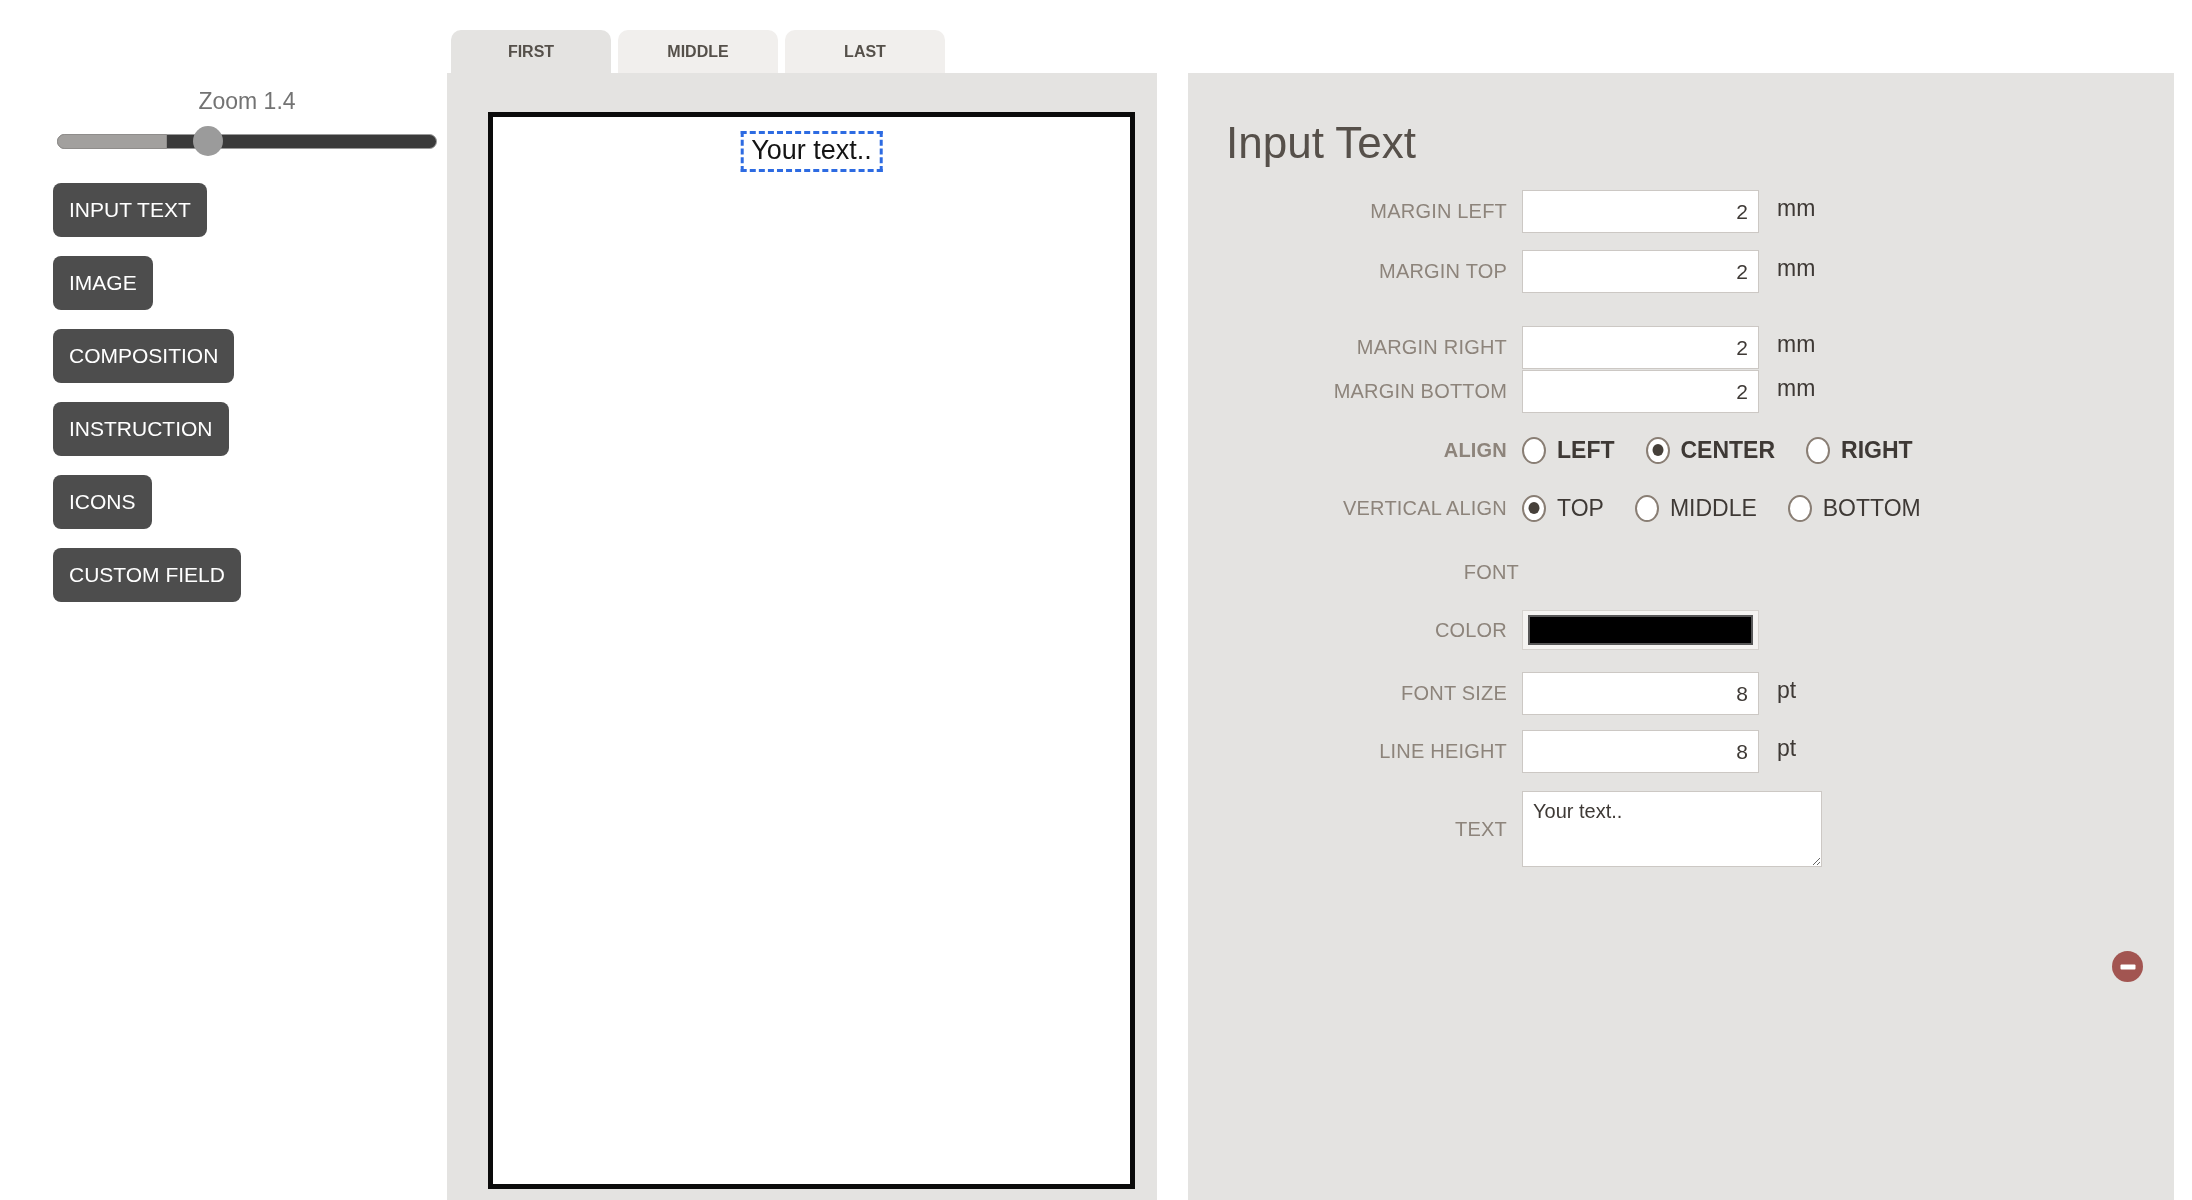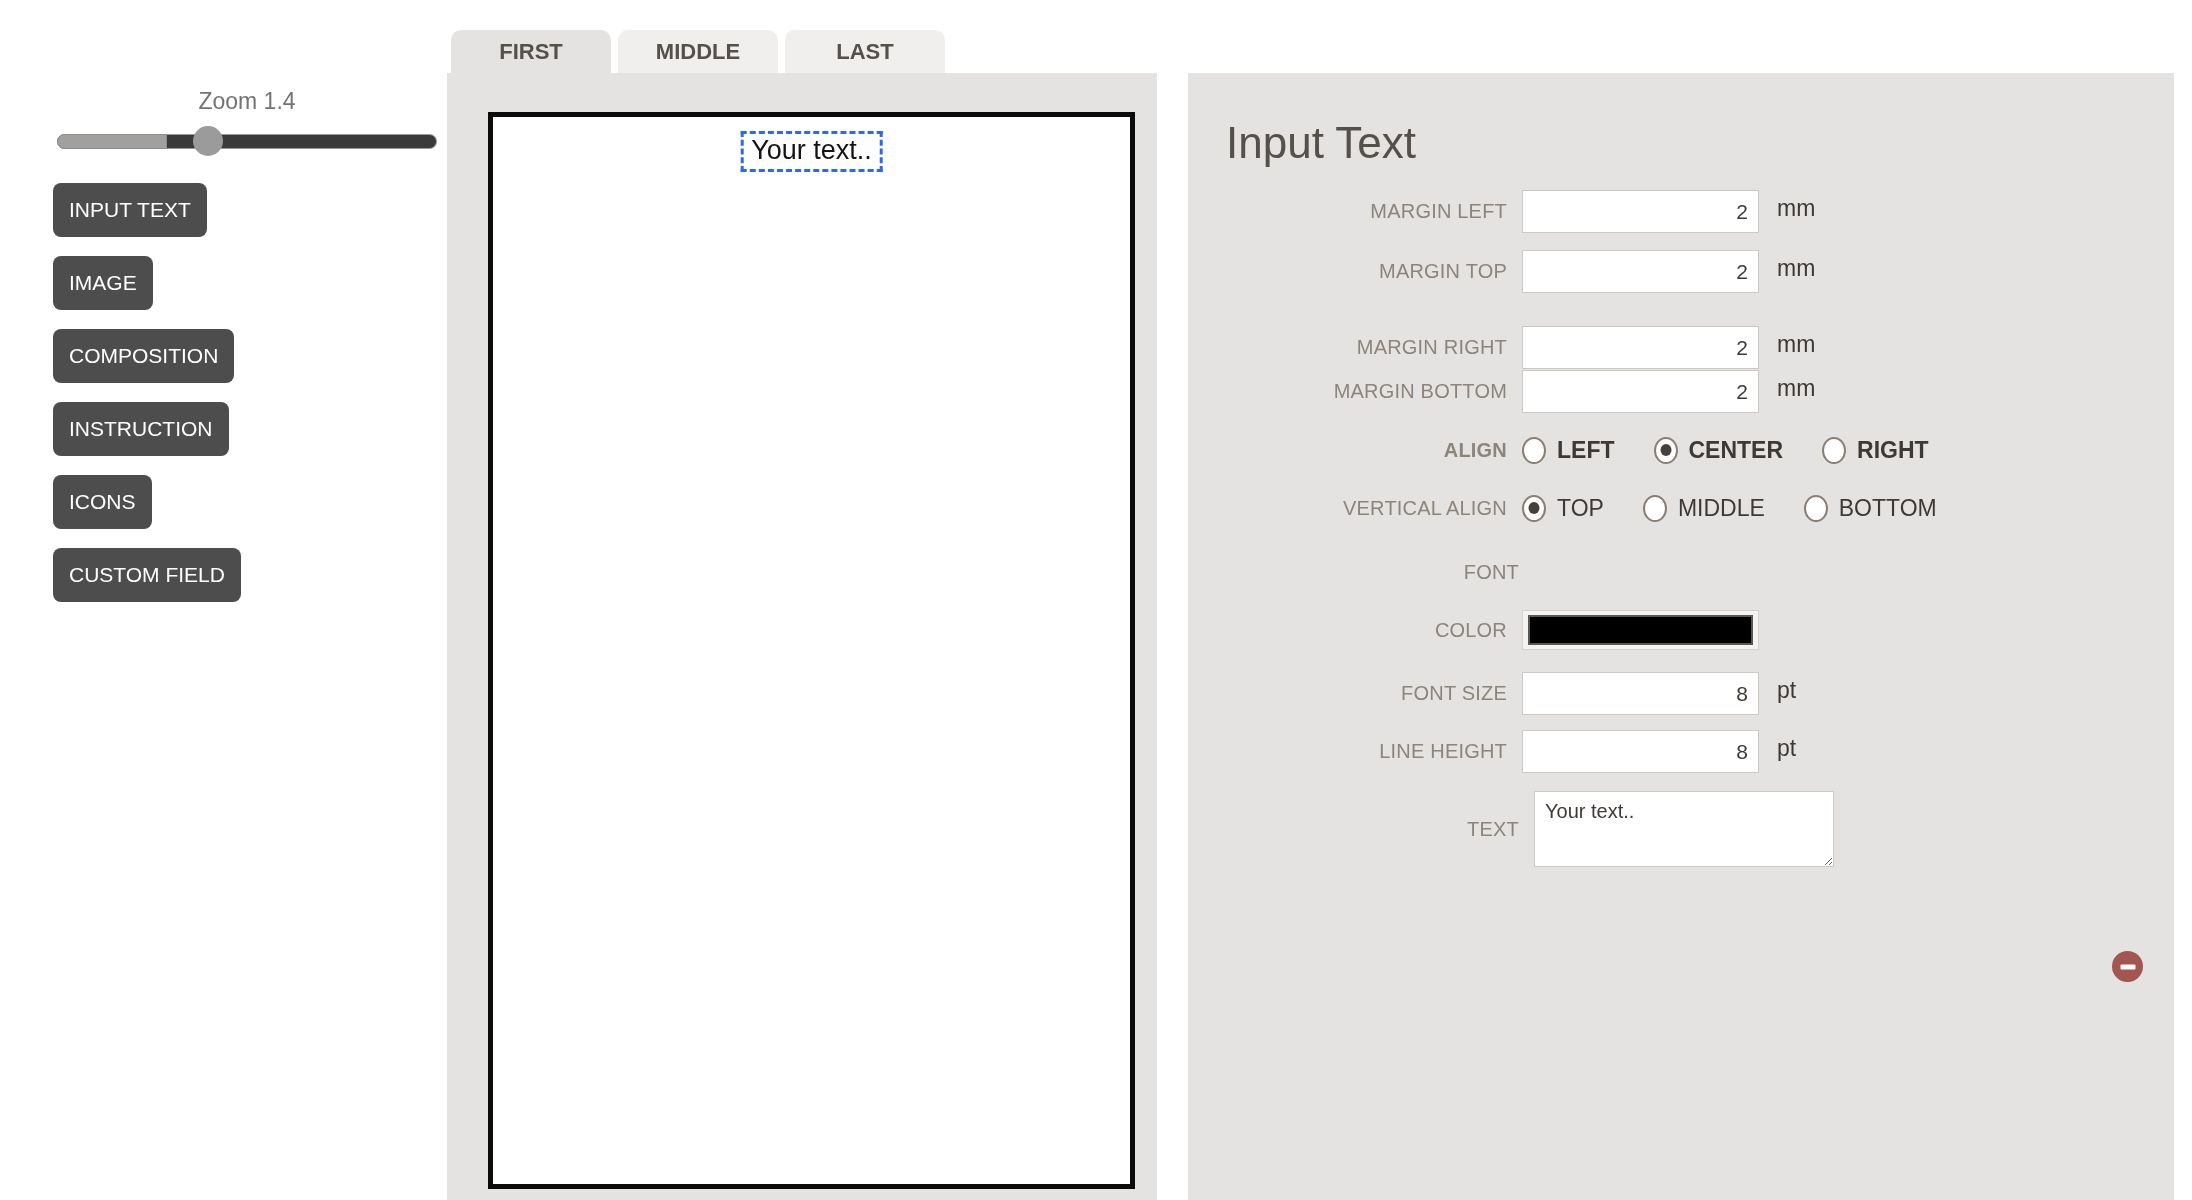--- a/index.html
+++ b/index.html
@@ -20,21 +20,21 @@
 
   .side-buttons { position: absolute; left: 53px; top: 183px; display: flex;
     flex-direction: column; align-items: flex-start; gap: 19px; }
   .side-btn { background: #4d4d4d; color: #ffffff; border: none; border-radius: 8px;
     height: 54px; line-height: 54px; padding: 0 16px; font-size: 21px;
     font-family: "Liberation Sans", sans-serif; cursor: pointer; white-space: nowrap; }
 
   
   .tabbar { position: absolute; left: 451px; top: 30px; display: flex; gap: 7px; }
   .tab { width: 160px; height: 43px; line-height: 43px; text-align: center;
-    background: #f1efed; border-radius: 10px 10px 0 0; font-size: 22px; font-weight: bold;
+    background: #f1efed; border-radius: 10px 10px 0 0; font-size: 16px; font-weight: bold;
     color: #55504a; cursor: pointer; }
   .tab.active { background: #e4e3e1; }
 
   .mid-panel { position: absolute; left: 447px; top: 73px; width: 710px; height: 1127px;
     background: #e4e3e1; }
   .doc-canvas { position: absolute; left: 41px; top: 39px; width: 647px; height: 1077px;
     background: #ffffff; border: 5px solid #0b0b0b; }
   .canvas-text { position: absolute; top: 14px; left: 50%; transform: translateX(-50%);
     border: 3px dashed #2d6be2; padding: 1px 8px 3px 8px; font-size: 27px; color: #141414;
     white-space: nowrap; cursor: move; }
@@ -48,21 +48,21 @@
   .row { position: absolute; left: 0; display: flex; align-items: center; }
   .row .f-label { width: 334px; text-align: right; padding-right: 15px; font-size: 20px;
     color: #8d847b; letter-spacing: 0.2px; }
   .row .control-wrap { display: flex; align-items: center; }
 
   .num-input { width: 237px; height: 43px; background: #fff; border: 1px solid #ccc8c4;
     font-size: 21px; color: #3e3935; text-align: right; padding-right: 10px;
     font-family: "Liberation Sans", sans-serif; }
   .unit { margin-left: 18px; font-size: 23px; color: #3e3935; transform: translateY(-3px); }
 
-  .radio-group { display: flex; align-items: center; gap: 39px; }
+  .radio-group { display: flex; align-items: center; gap: 31px; }
   .radio-opt { display: inline-flex; align-items: center; gap: 11px; cursor: pointer; }
   .radio { width: 24px; height: 27px; border-radius: 50%; border: 2px solid #897e74;
     background: #fff; position: relative; flex: 0 0 auto; }
   .radio.checked::after { content: ""; position: absolute; left: 50%; top: 50%;
     transform: translate(-50%, -50%); width: 11px; height: 12px; border-radius: 50%;
     background: #46403a; }
   .radio-label { font-size: 23px; color: #3e3935; white-space: nowrap; }
 
   .select-box { width: 300px; height: 43px; background: #fff; border: 1px solid #ccc8c4;
     display: flex; align-items: center; padding: 0 16px 0 18px; cursor: pointer; }
@@ -206,21 +206,21 @@
     </div>
 
     <div class="row" style="top:657px; height:43px;">
       <div class="f-label">LINE HEIGHT</div>
       <div class="control-wrap">
         <input class="num-input" value="8" style="">
         <span class="unit">pt</span>
       </div>
     </div>
 
-    <div class="row" style="top:717px; height:78px;padding-left:12px;">
+    <div class="row" style="top:717px; height:78px;">
       <div class="f-label">TEXT</div>
       <textarea class="text-area" style="">Your text..</textarea>
     </div>
 
 
     <button class="remove-btn">
       <span class="minus-bar"></span>
     </button>
   </div>
 

